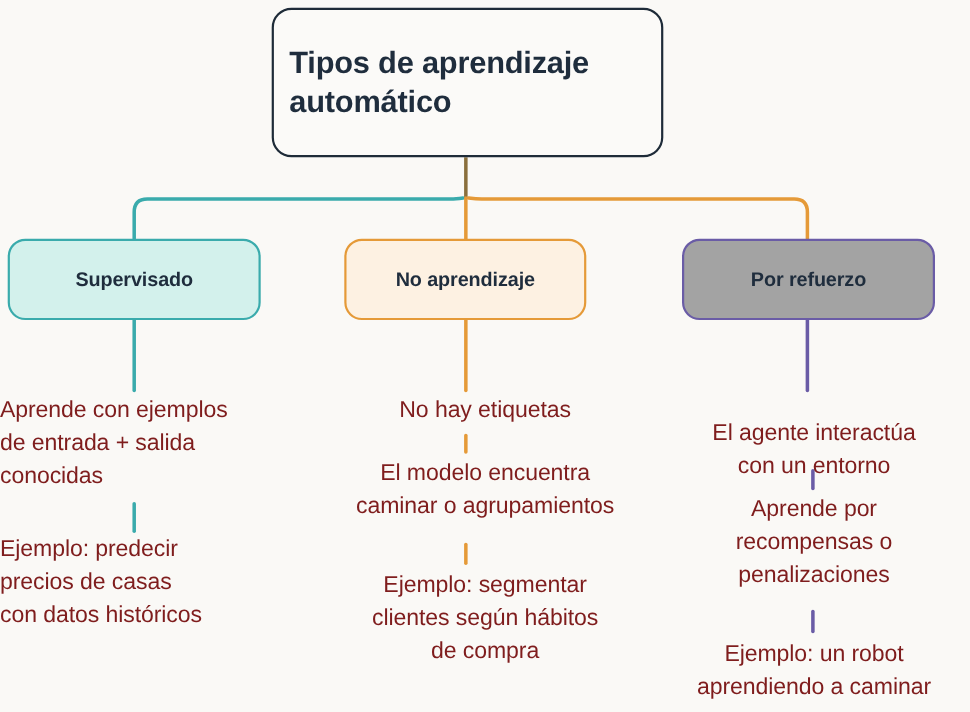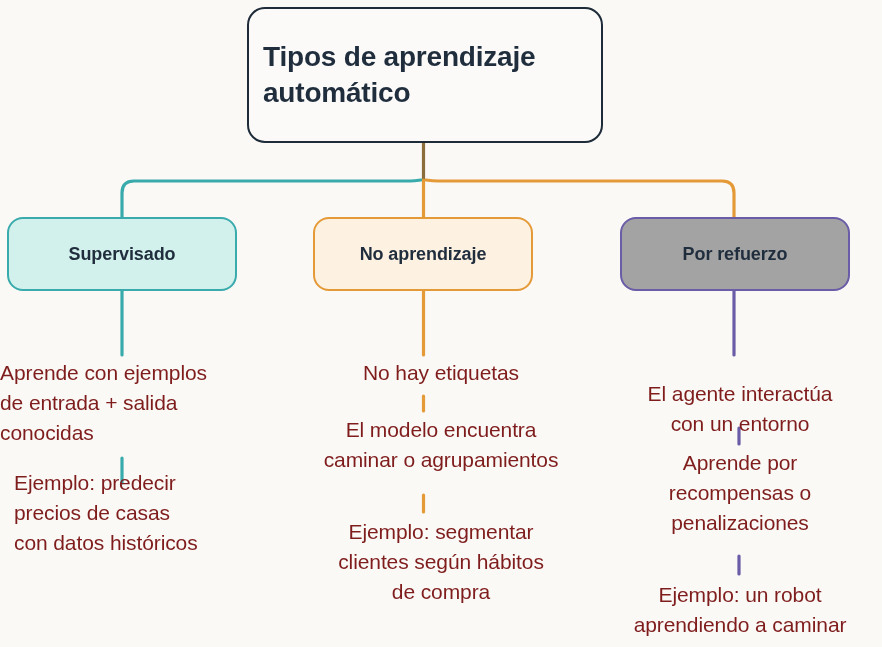--- a/index.html
+++ b/index.html
@@ -100,21 +100,21 @@
     line-height: 1.42;
     color: #7f1d1d;
     letter-spacing: -0.1px;
     white-space: pre-line;
   }
   .detail.left-col  { left: 0px;   width: 258px; text-align: left; }
   .detail.mid-col   { left: 296px; width: 290px; text-align: center; }
   .detail.right-col { left: 598px; width: 284px; text-align: center; }
 
   .d-sup-1 { top: 358px; }
-  .d-sup-2 { top: 468px; padding-left: 14px; }
+  .d-sup-2 { top: 484px; }
 
   .d-nosup-1 { top: 358px; }
   .d-nosup-2 { top: 415px; }
   .d-nosup-3 { top: 517px; }
 
   .d-ref-1 { top: 379px; }
   .d-ref-2 { top: 448px; }
   .d-ref-3 { top: 580px; }
 </style>
 </head>

